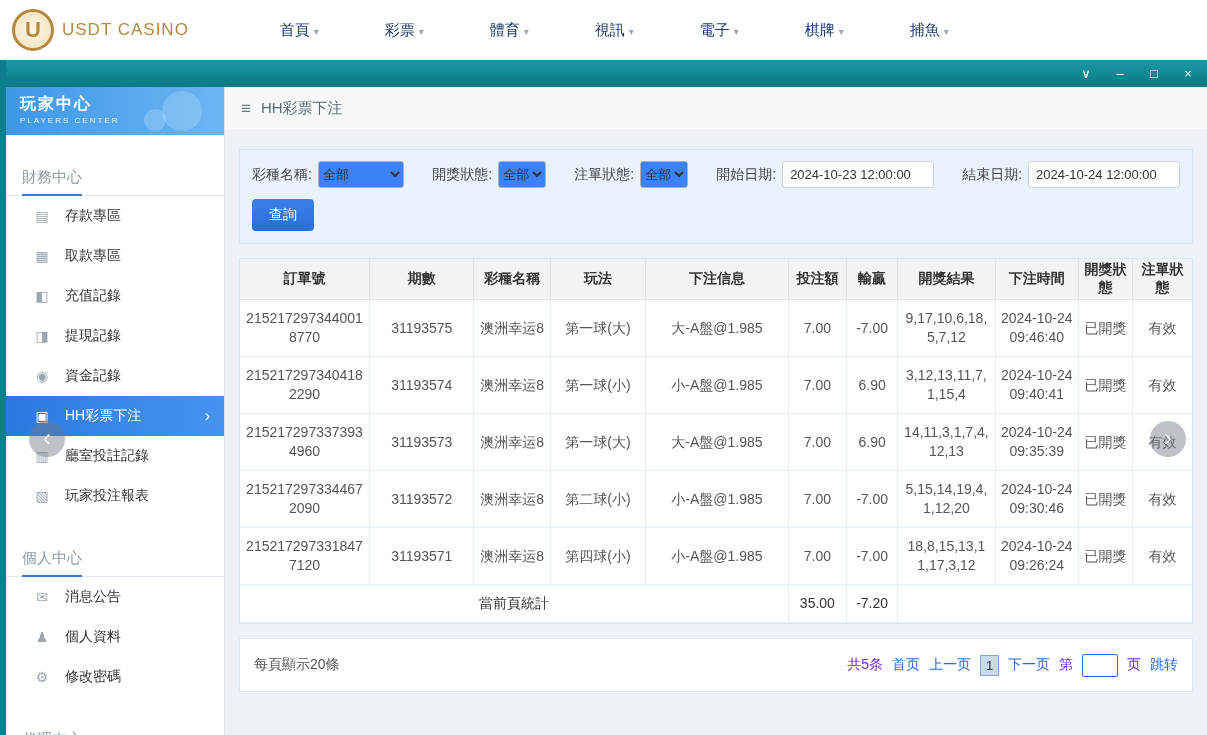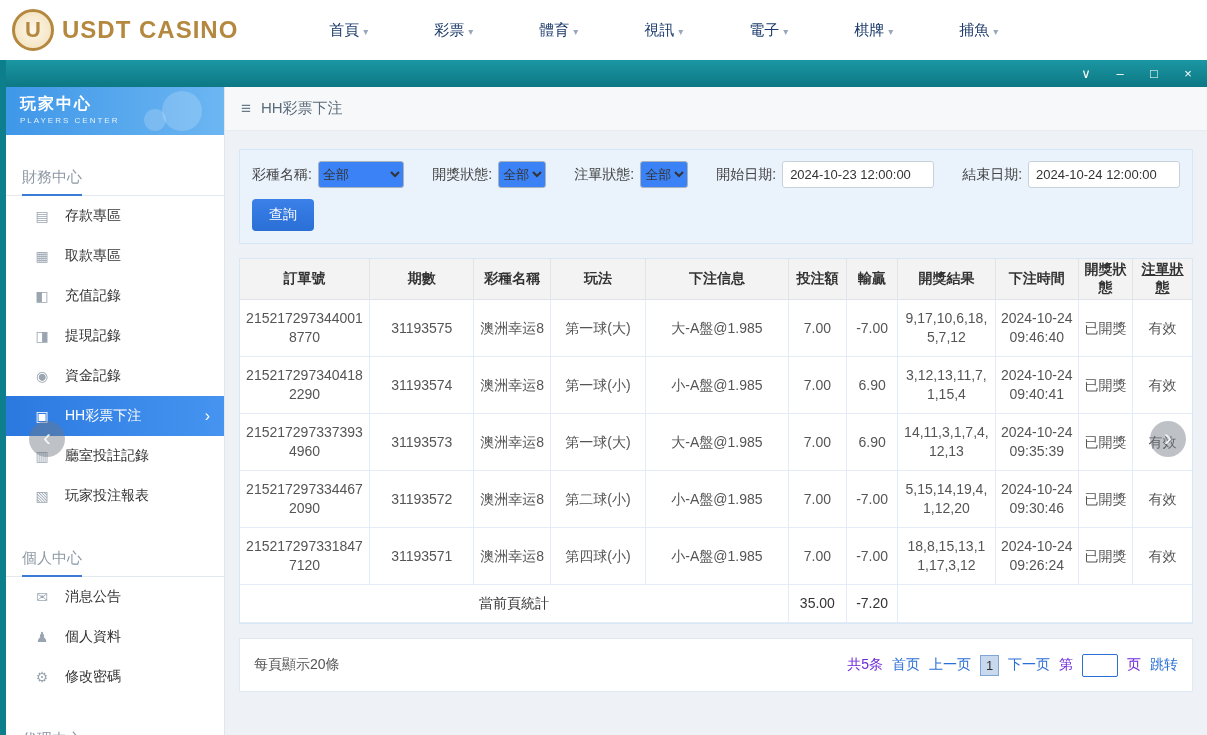--- a/index.html
+++ b/index.html
@@ -5,21 +5,21 @@
   * { box-sizing: border-box; margin: 0; padding: 0; }
   html,body { width:1207px; height:735px; overflow:hidden; }
   body { font-family:"Liberation Sans","DejaVu Sans",sans-serif; background:#fff; position:relative; }
 
   
   .topnav { height:60px; display:flex; align-items:center; background:#fff; padding-left:12px; }
   .logo { display:flex; align-items:center; gap:8px; cursor:pointer; }
   .logo-badge { width:42px; height:42px; border-radius:50%; border:3px solid #b5883f;
     display:flex; align-items:center; justify-content:center; color:#b5883f; font-weight:bold;
     font-size:22px; background:radial-gradient(circle,#fdf6e8,#f1dfb8); }
-  .logo-text { font-size:24px; font-weight:bold; color:#b5883f; letter-spacing:1px; }
+  .logo-text { font-size:17px; font-weight:normal; color:#b5883f; letter-spacing:1px; }
   .nav-items { display:flex; margin-left:58px; }
   .nav-item { width:105px; text-align:center; color:#1b3a6b; font-size:15px; cursor:pointer; }
   .nav-item .chev { color:#9aa7bb; font-size:10px; margin-left:4px; }
 
   
   .window { position:absolute; top:60px; left:0; width:1207px; height:675px;
     border-left:6px solid #0d7e8b; background:#eef1f6; }
   .titlebar { height:27px; background:linear-gradient(180deg,#1b97a3,#0c7884);
     display:flex; align-items:center; justify-content:flex-end; padding-right:12px; gap:20px; }
   .tb-btn { color:#fff; font-size:13px; line-height:1; cursor:pointer; width:14px; text-align:center; }
@@ -62,21 +62,21 @@
   .sel.narrow { width:62px; }
   .date-input { height:27px; width:152px; border:1px solid #c9d2da; border-radius:3px;
     padding:0 7px; font-size:13px; color:#333; font-family:inherit; background:#fff; }
   .search-btn { margin-top:11px; background:linear-gradient(180deg,#3a80e8,#2a6fd6); color:#fff;
     border:none; border-radius:4px; font-size:14px; padding:7px 17px; cursor:pointer; font-family:inherit; }
 
   .table-wrap { margin:14px 14px 0 14px; background:#fff; border:1px solid #d9e6f4; }
   table { width:100%; border-collapse:collapse; table-layout:fixed; font-size:14px;padding-left:45px; }
   th { background:#f3f3f3; color:#333; font-weight:bold; height:40px;
     border:1px solid #e0e4e9; border-top:none; text-align:center; padding:2px 3px; }
-  th:first-child { border-left:none; } th:last-child { border-right:none;text-decoration:underline; }
+  th:first-child { border-left:none; } th:last-child { border-right:none; }
   td { color:#555; height:57px; border:1px solid #e4edf7; text-align:center;
     padding:4px 4px; line-height:1.35; }
   td:first-child { border-left:none; } td:last-child { border-right:none; }
   td.wrap-all { word-break:break-all; }
   tr.summary td { height:38px; color:#333; }
 
   .footer-bar { margin:14px 14px 0 14px; background:#fff; border:1px solid #dfe9f4;
     height:54px; display:flex; align-items:center; justify-content:space-between; padding:10px 14px; }
   .ft-left { color:#555; font-size:14px; }
   .ft-right { display:flex; align-items:center; gap:9px; font-size:14px; }

